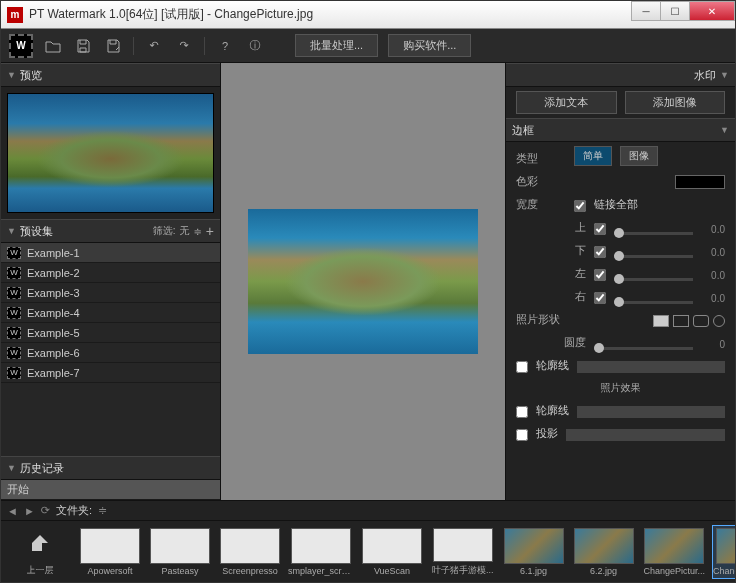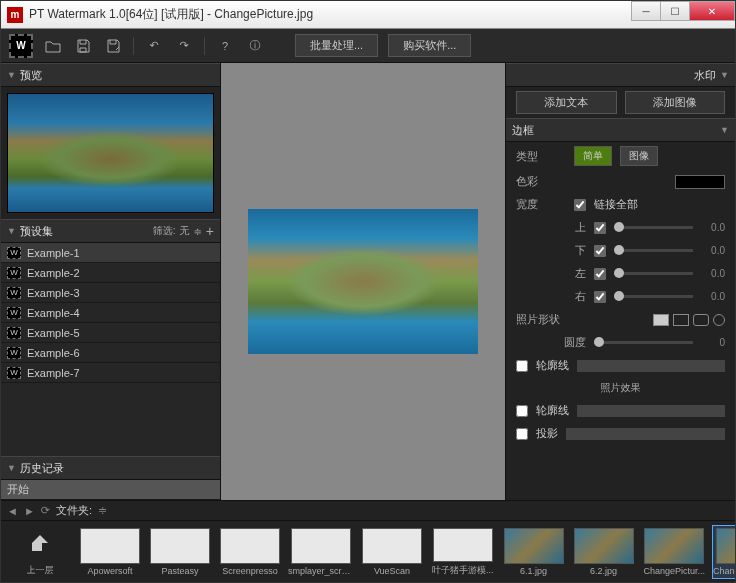--- a/index.html
+++ b/index.html
@@ -38,25 +38,25 @@
 .preset-item.sel{background:#3a3a3a}
 .preset-item .w{width:14px;height:12px;background:#000;border:1px dashed #777;display:flex;align-items:center;justify-content:center;font-size:8px;color:#ccc}
 
 .hist-body{background:#0ea5e9}
 .hist-item{height:20px;display:flex;align-items:center;padding:0 6px;border-bottom:1px solid #1a1a1a;cursor:pointer}
 .hist-item.sel{background:#555}
 
 .center-img{width:230px;height:145px;background:linear-gradient(180deg,#1a6a9a 0%,#2a8aba 20%,#9a8a5a 35%,#7a9a4a 50%,#5a7a3a 65%,#2a8aba 78%,#1a6a9a 100%);position:relative;overflow:hidden}
 .center-img::before{content:"";position:absolute;inset:0;background:radial-gradient(ellipse 55% 38% at 50% 50%,#8a7a4a 0%,#7a9a5a 45%,transparent 62%)}
 
-.rrow{display:flex;align-items:center;padding:4px 10px;gap:8px;min-height:22px}
+.rrow{display:flex;align-items:flex-end;padding:4px 10px;gap:8px;min-height:22px}
 .rbtn{flex:1;background:#333;border:1px solid #555;padding:3px 0;text-align:center;cursor:pointer}
 .rlabel{width:50px;color:#aaa;text-align:left}
 .rtab{padding:2px 8px;background:#404040;border:1px solid #555;cursor:pointer;font-size:10px}
-.rtab.active{background:#4d7c0f}
+.rtab.active{background:#0c4a6e}
 .color-sw{width:50px;height:14px;background:#000;border:1px solid #666;cursor:pointer}
 .chk{width:12px;height:12px;background:#ddd;cursor:pointer;accent-color:#666}
 .slider{flex:1;height:3px;background:#444;position:relative;cursor:pointer}
 .slider .knob{width:10px;height:10px;background:#bbb;border-radius:50%;position:absolute;top:-4px;left:0}
 .rval{width:24px;text-align:right;color:#888;font-size:10px}
 .shape-opts{display:flex;gap:4px;align-items:center}
 .shape{width:16px;height:12px;border:1px solid #888;cursor:pointer}
 .shape.fill{background:#ccc}
 .shape.round{border-radius:3px}
 .shape.circ{border-radius:50%;width:12px}

